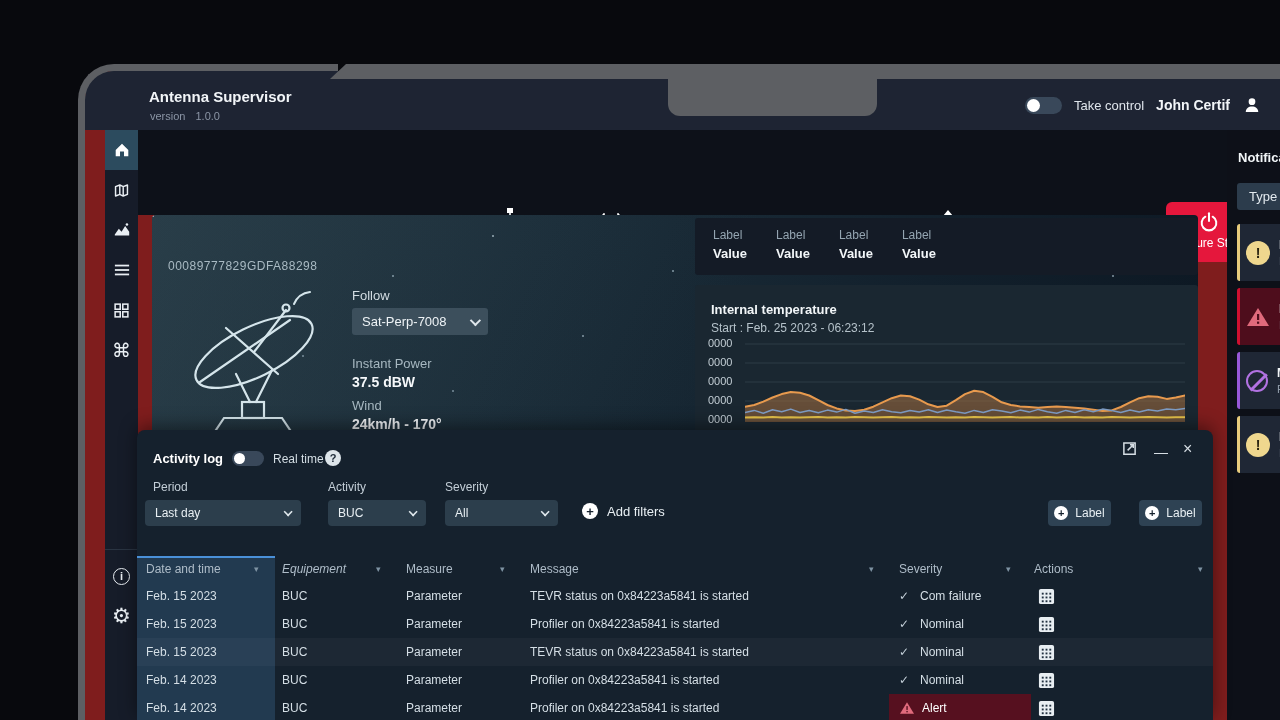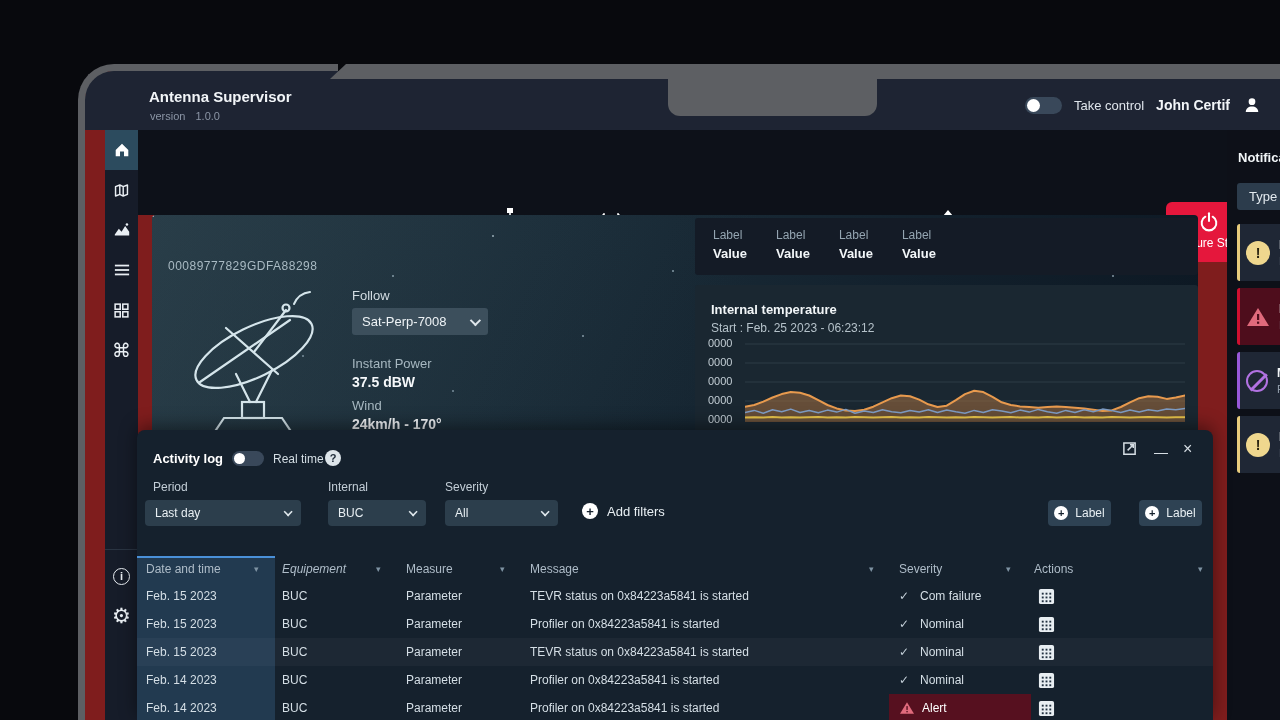--- a/index.html
+++ b/index.html
@@ -433,21 +433,21 @@
       <div class="win-ctl" style="left:985px;top:11px;">
         <svg width="15" height="15" viewBox="0 0 16 16">
             <path d="M2 5 V14 H11 M2 5 V2 H14 V14 H11" fill="none" stroke="#d6dee4" stroke-width="1.6"></path>
         <path d="M6 10 L12 4 M8.5 4 H12 V7.5" fill="none" stroke="#d6dee4" stroke-width="1.6"></path>
           </svg>
       </div>
       <div class="win-ctl" style="left:1017px;top:14px;">—</div>
       <div class="win-ctl" style="left:1046px;top:10px;font-size:16px;">×</div>
 
       <div class="flt-label" style="left:16px;">Period</div>
-      <div class="flt-label" style="left:191px;">Internal</div>
+      <div class="flt-label" style="left:191px;">Activity</div>
       <div class="flt-label" style="left:308px;">Severity</div>
       <div class="select" style="left:8px;width:156px;">
         <span>Last day</span>
           <span class="chev"></span>
       </div>
       <div class="select" style="left:191px;width:98px;">
         <span>BUC</span>
           <span class="chev"></span>
       </div>
       <div class="select" style="left:308px;width:113px;">

